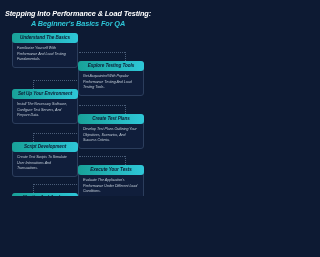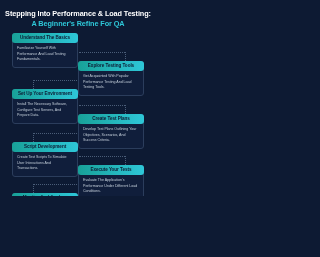--- a/index.html
+++ b/index.html
@@ -13,20 +13,21 @@
     overflow: hidden;
     font-family: "Liberation Sans", sans-serif;
     position: relative;
   }
   #page {
     position: relative;
     width: 156px;
     height: 196px;
     background: #0d1a33;
     overflow: hidden;
+    font-style: italic;
   }
   
   #title-block {
     position: absolute;
     top: 9px;
     left: 0;
     width: 156px;
     text-align: center;
     line-height: 1.25;
   }
@@ -94,21 +95,21 @@
     letter-spacing: -0.02px;
   }
 </style>
 </head>
 <body>
 
 <div id="page">
 
   <div id="title-block">
     <span id="title-line1">Stepping Into Performance &amp; Load Testing:</span>
-    <span id="title-line2">A Beginner's Refine For QA</span>
+    <span id="title-line2">A Beginner's Basics For QA</span>
   </div>
 
   <div class="connector conn-h" style="left:79px; top:52px; width:46px;"></div>
   <div class="connector conn-v" style="left:125px; top:52px; height:9px;"></div>
 
   <div class="connector conn-h" style="left:33px; top:80px; width:46px;"></div>
   <div class="connector conn-v" style="left:33px; top:80px; height:9px;"></div>
 
   <div class="connector conn-h" style="left:79px; top:105px; width:46px;"></div>
   <div class="connector conn-v" style="left:125px; top:105px; height:9px;"></div>

